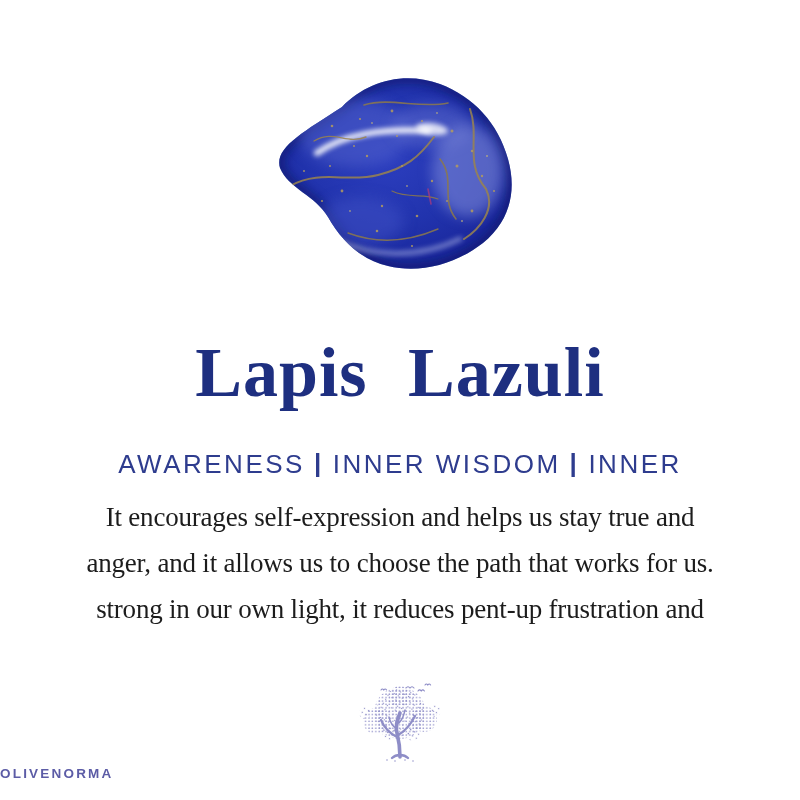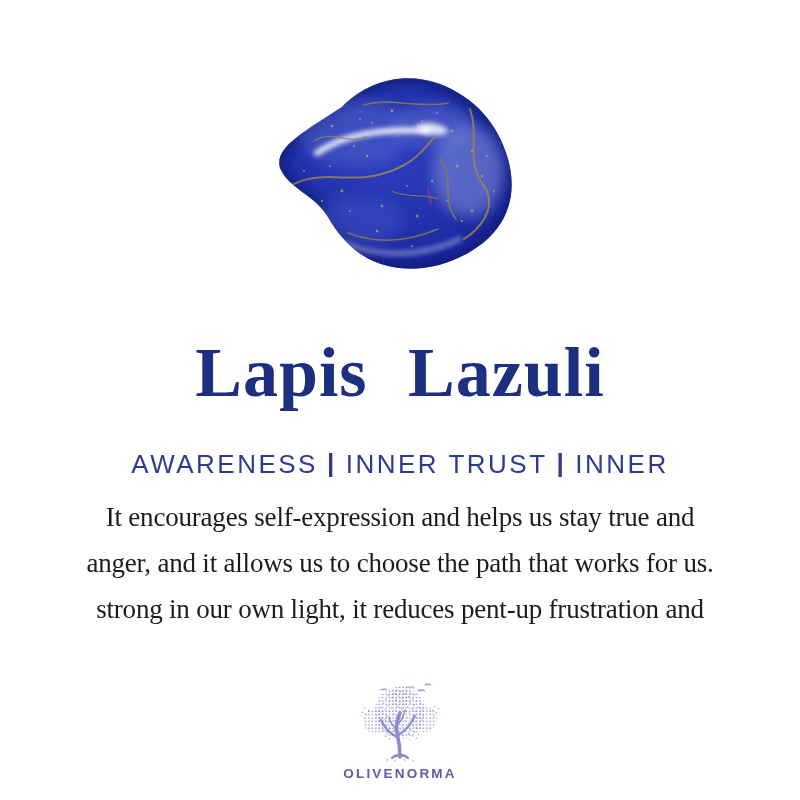--- a/index.html
+++ b/index.html
@@ -62,21 +62,20 @@
     letter-spacing: -0.2px;
     line-height: 46px;
     color: #1c1c1c;
   }
   .description .line { display: block; }
   .brand {
     position: absolute;
     left: 0;
     top: 683px;
     width: 800px;
-    text-align: center;
   }
   .brand svg.tree { display: block; margin: 0 auto; }
   .wordmark {
     margin-top: 3px;
     font-family: "Liberation Sans", sans-serif;
     font-weight: 700;
     font-size: 13.5px;
     letter-spacing: 2.2px;
     color: #5c5ca6;
   }
@@ -168,21 +167,21 @@
           <circle cx="215" cy="85" r="1"></circle>
       </g>
 
       <path d="M156 118 L159 133" stroke="#b43a7a" stroke-width="1.6" opacity="0.7" stroke-linecap="round"></path>
     </g>
   </svg>
 
   <h1 class="title">Lapis Lazuli</h1>
 
   <div class="subtitle">
-    <span>AWARENESS</span><span class="sep">|</span><span>INNER TRUST</span><span class="sep">|</span><span>INNER</span>
+    <span>AWARENESS</span><span class="sep">|</span><span>INNER WISDOM</span><span class="sep">|</span><span>INNER</span>
   </div>
 
   <div class="description">
     <span class="line">It encourages self-expression and helps us stay true and</span>
     <span class="line">anger, and it allows us to choose the path that works for us.</span>
     <span class="line">strong in our own light, it reduces pent-up frustration and</span>
   </div>
 
   <div class="brand">
     <svg class="tree" width="98" height="80" viewBox="0 0 98 80" xmlns="http://www.w3.org/2000/svg" aria-hidden="true">

